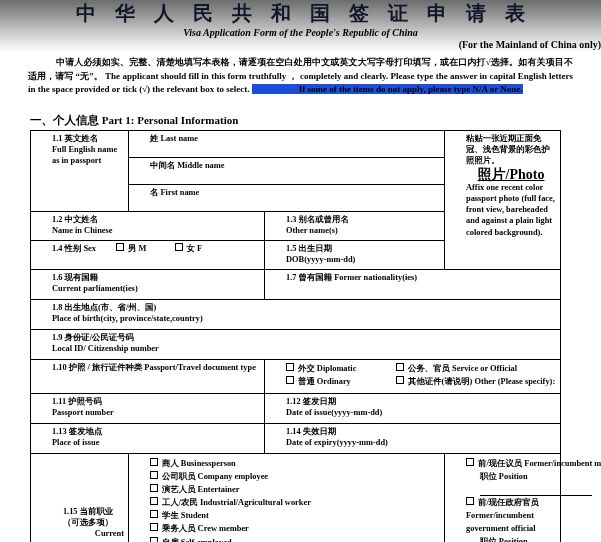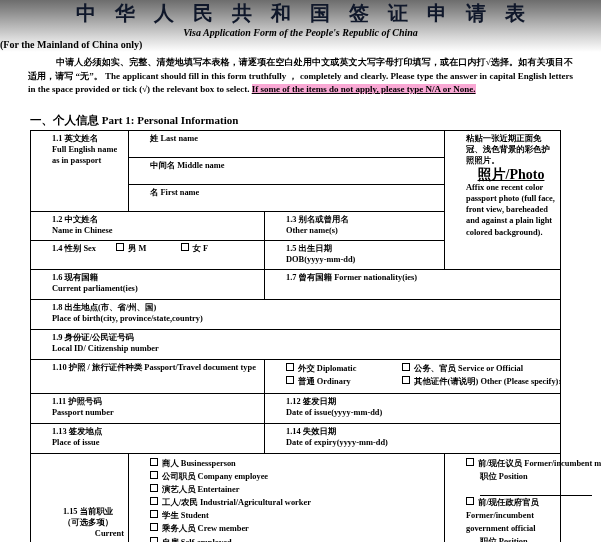--- a/index.html
+++ b/index.html
@@ -21,32 +21,32 @@
     font-family:"Liberation Serif", serif;
     font-size:20px;font-weight:bold;letter-spacing:7px;
     text-indent:7px;color:#0f172a;
     line-height:24px;
   }
   .title-en{
     position:absolute;left:0;top:26px;width:601px;text-align:center;
     font-size:10px;font-weight:bold;font-style:italic;line-height:13px;
   }
   .title-sub{
-    position:absolute;left:0;top:39px;width:601px;text-align:left;
+    position:absolute;left:0;top:39px;width:601px;text-align:right;
     font-size:10px;font-weight:bold;line-height:12px;
   }
 
   
   .instructions{
     position:absolute;left:28px;top:56px;width:545px;
     font-size:9px;font-weight:bold;line-height:13.5px;
     text-align:justify;
   }
   .instructions .indent{padding-left:28px;}
-  .hl{background:#f9a8d4;text-decoration:underline;}
+  .hl{background:#1d4ed8;padding-left:47px;}
 
   
   .part-title{
     position:absolute;left:30px;top:113px;
     font-size:11px;font-weight:bold;
   }
   .part-title .cn{font-size:11.5px;}
 
   
   .tbl{
@@ -67,21 +67,21 @@
   }
   .photo-cell .big{
     display:block;text-align:center;font-size:14px;font-weight:bold;
     text-decoration:underline;margin:2px 0 2px 0;
   }
   .cb{
     display:inline-block;width:6px;height:6px;
     border:1px solid #000;margin-right:4px;
     position:relative;top:0px;background:#fff;
   }
-  .opt{display:inline-block;margin-right:14px;white-space:nowrap;}
+  .opt{display:inline-block;margin-right:8px;white-space:nowrap;}
   .optline{display:block;line-height:13px;white-space:nowrap;}
   .occ-list .optline{line-height:13.1px;}
   .posline{display:block;line-height:13px;padding-left:14px;}
   .uline{display:inline-block;border-bottom:1px solid #000;width:112px;vertical-align:bottom;height:9px;}
   .sexrow span.opt{margin-left:18px;}
 </style>
 </head>
 <body>
 
 <div class="page">

